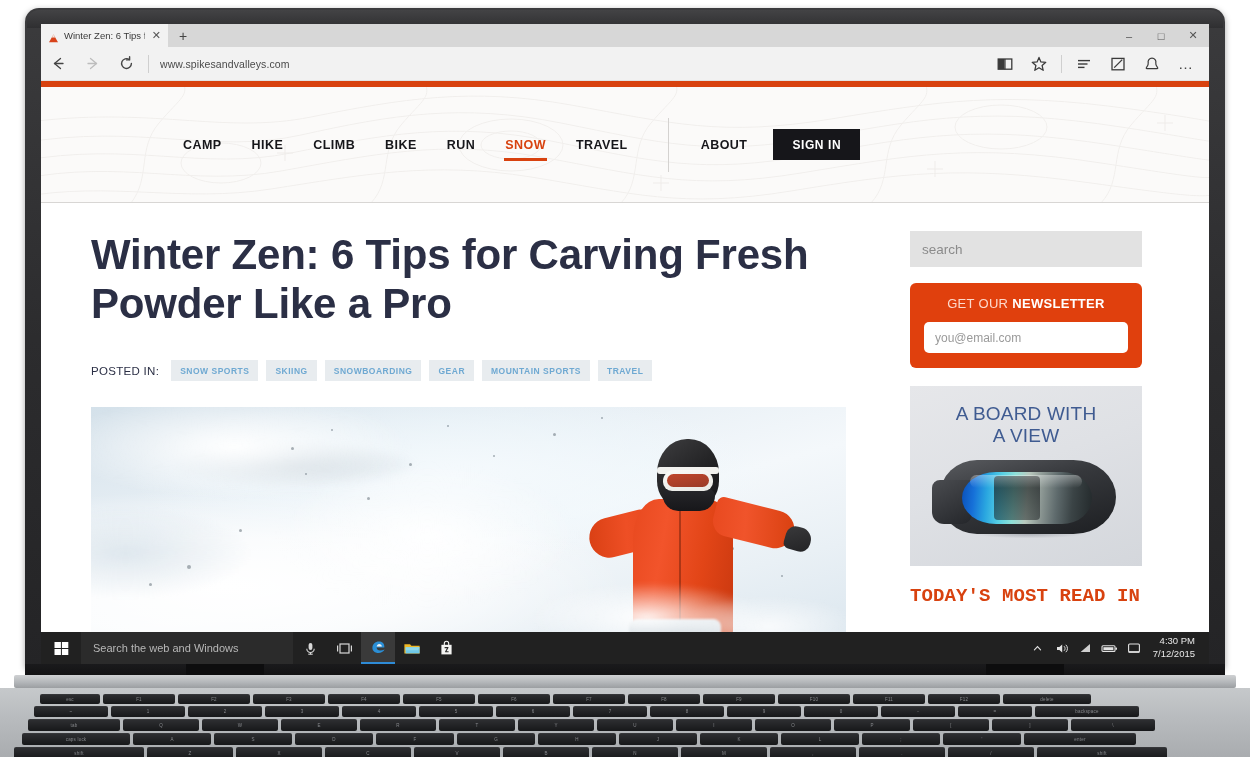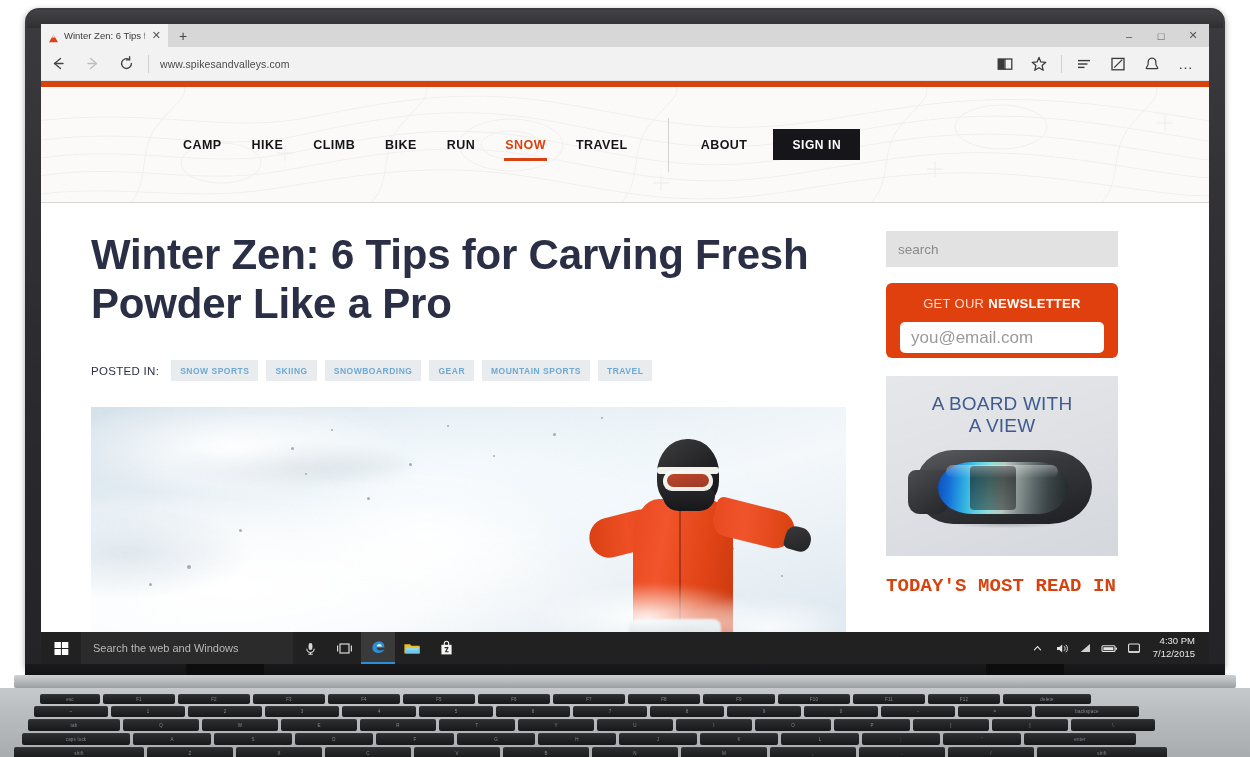--- a/index.html
+++ b/index.html
@@ -131,21 +131,21 @@
   .nav-divider { width: 1px; height: 54px; background: #d4d2d0; margin: 0 14px 0 22px; }
   .signin-btn {
     background: #16161a; color: #fff; font-size: 12px; font-weight: bold;
     letter-spacing: .6px; padding: 9px 19px 8px; margin-left: 8px;
     white-space: nowrap;
   }
 
   
   .content { display: flex; padding: 28px 50px 0 50px; gap: 40px; }
   .col-main { width: 755px; flex: 0 0 auto; }
-  .col-side { width: 232px; flex: 0 0 auto; }
+  .col-side { width: 232px; flex: 0 0 auto; margin-left: 24px; }
 
   .headline {
     font-family: "Liberation Sans Narrow","Liberation Sans", sans-serif;
     font-size: 42px; font-weight: bold; color: #2b2f45;
     line-height: 1.16; letter-spacing: -.2px;
   }
 
   .posted-row { display: flex; align-items: center; margin-top: 32px; gap: 8px; }
   .posted-label {
     font-size: 11.5px; font-weight: normal; color: #2b2f45;
@@ -257,34 +257,34 @@
   }
   .search-box input {
     border: 0; background: transparent; outline: none;
     font-family: "Liberation Sans", sans-serif; font-size: 13.5px;
     color: #555; width: 100%;
   }
   .search-box input::placeholder { color: #8b8b8b; }
 
   .newsletter {
     margin-top: 16px; background: #e0400d; border-radius: 6px;
-    padding: 13px 14px 5px;
+    padding: 13px 14px 15px;
   }
   .nl-title {
     text-align: center; color: #fdd9cc; font-size: 13px; letter-spacing: .3px;
     margin-bottom: 11px;
   }
   .nl-title b { color: #ffffff; font-weight: bold; }
   .nl-input {
     background: #fff; border-radius: 5px; height: 31px;
     display: flex; align-items: center; padding: 0 11px;
   }
   .nl-input input {
     border: 0; background: transparent; outline: none;
-    font-family: "Liberation Sans", sans-serif; font-size: 17px;
+    font-family: "Liberation Sans", sans-serif; font-size: 12px;
     color: #555; width: 100%;
   }
   .nl-input input::placeholder { color: #9a9a9a; }
 
   .ad {
     margin-top: 18px; height: 180px; position: relative; overflow: hidden;
     background: linear-gradient(160deg, #e6e7ea 0%, #dfe1e5 45%, #d4d7dc 100%);
   }
   .ad-title {
     position: relative; text-align: center; padding-top: 17px;

